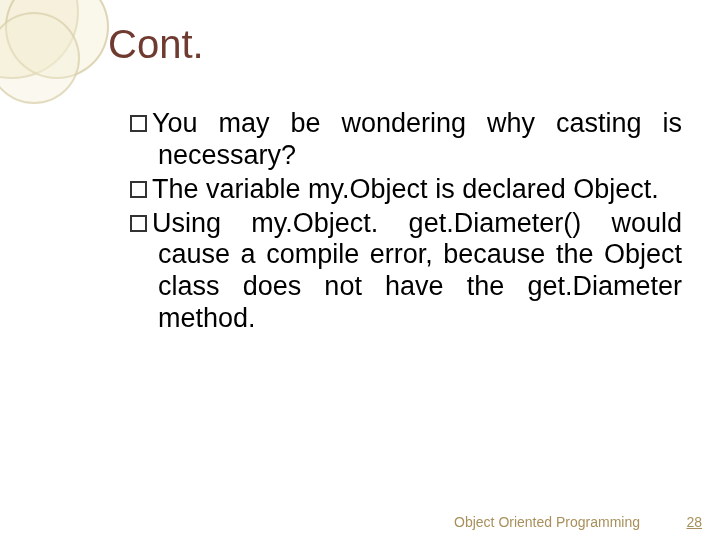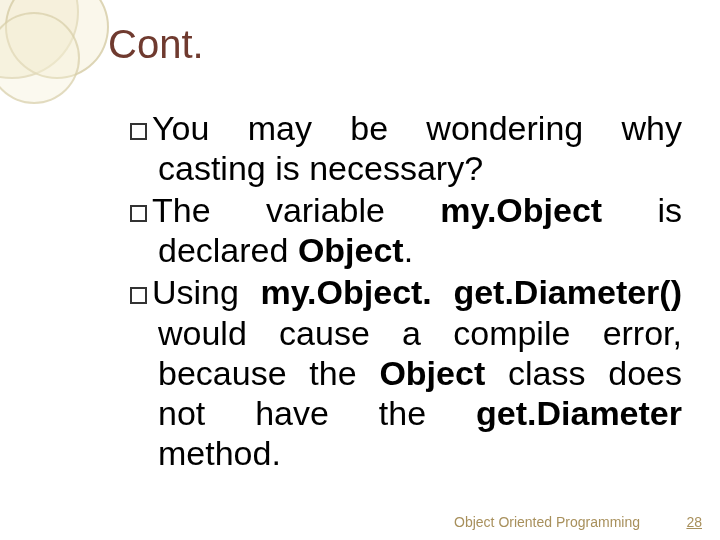--- a/index.html
+++ b/index.html
@@ -51,21 +51,21 @@
     font-size: 40px;
     color: #6f3a2f;
     font-family: Arial, sans-serif;
     letter-spacing: 0px;
   }
   .body {
     position: absolute;
     left: 130px;
     top: 108px;
     width: 552px;
-    font-size: 34px;
+    font-size: 27px;
     line-height: 1.18;
     color: #000000;
     text-align: justify;
   }
   .body p {
     margin: 0 0 2px 0;
     padding-left: 28px;
     text-indent: -28px;
   }
   .checkbox {
@@ -91,21 +91,21 @@
     right: 80px;
     bottom: 0;
     margin-left: 10px;
   }
   .page-num {
     position: absolute;
     right: 18px;
     bottom: 0;
     text-decoration: underline;
   }
-  b { font-weight: bold; }
+  b { font-weight: normal; }
   i { font-style: italic; }
 </style>
 </head>
 <body>
 
 <div class="slide">
 
   <div class="ring ring1"></div>
   <div class="ring ring2"></div>
   <div class="ring ring3"></div>

